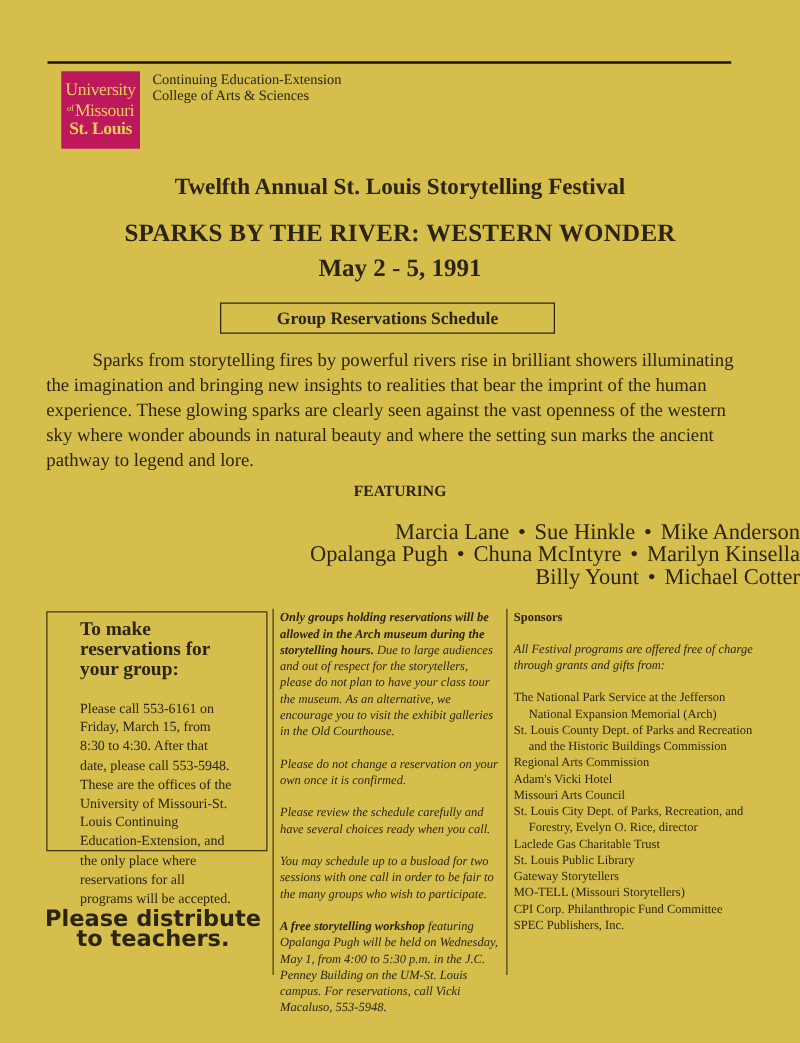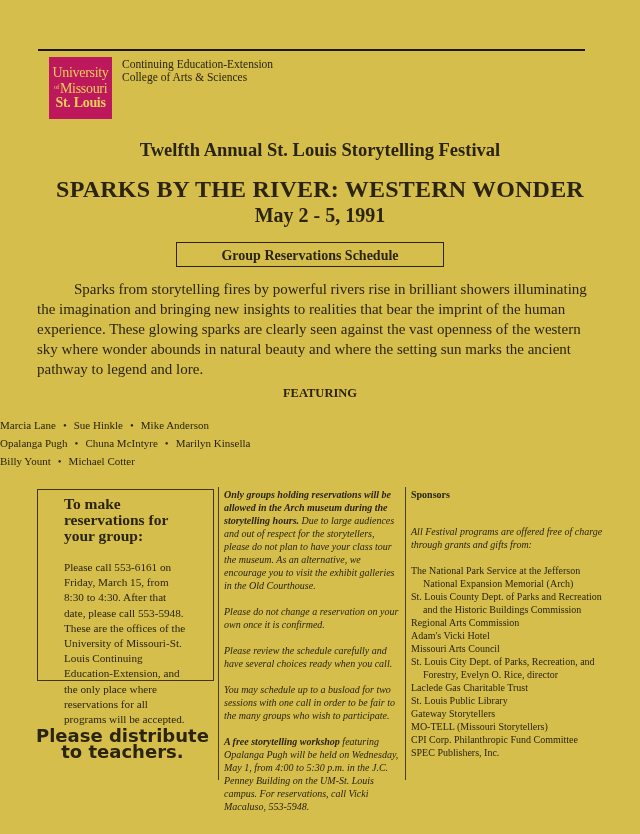--- a/index.html
+++ b/index.html
@@ -18,51 +18,51 @@
     color: #e8cf58; display: flex; flex-direction: column; align-items: center; justify-content: center;
     line-height: 14px;
   }
   .logo .l1 { font-size: 14px; letter-spacing: -0.3px; }
   .logo .l2 { font-size: 14px; letter-spacing: -0.3px; }
   .logo .l2 sup { font-size: 7px; vertical-align: 4px; margin-right: 1px; }
   .logo .l3 { font-size: 14px; font-weight: bold; letter-spacing: -0.3px; }
   .dept { left: 122px; top: 58px; font-size: 11.5px; line-height: 13px; }
   .center { left: 0; width: 640px; text-align: center; font-weight: bold; }
   .subtitle { top: 140px; font-size: 18.5px; }
-  .main-title { top: 176px; font-size: 24px; letter-spacing: 0.2px; }
+  .main-title { top: 176px; font-size: 20px; letter-spacing: 0.2px; }
   .dates { top: 204px; font-size: 20px; }
   .sched-box {
     left: 176px; top: 242px; width: 268px; height: 25px; border: 1.5px solid #2a2410;
     text-align: center; font-weight: bold; font-size: 14px; line-height: 25px; box-sizing: border-box;
   }
   .intro {
     left: 37px; top: 279px; width: 550px; font-size: 15px; line-height: 20px;
     text-align: left;
   }
   .intro p { margin: 0; text-indent: 37px; }
   .featuring { top: 386px; font-size: 12.5px; }
-  .performers { left: 0; width: 640px; text-align: left; top: 416px; font-size: 11px; line-height: 18px; }
+  .performers { left: 0; width: 640px; text-align: right; top: 416px; font-size: 18px; line-height: 18px; }
   .performers .sep { margin: 0 7px; }
   .res-box {
     left: 37px; top: 489px; width: 177px; height: 192px; border: 1px solid #3e3512; box-sizing: border-box;
     padding: 6px 26px;
   }
   .res-heading { font-weight: bold; font-size: 15.5px; line-height: 16px; margin: 0 0 16px 0; }
   .res-body { font-size: 11.2px; line-height: 15.2px; }
   .distribute {
     left: 36px; top: 728px; font-family: "DejaVu Sans", sans-serif; font-weight: bold;
     font-size: 18px; line-height: 16px; text-align: center;
   }
   .vline { width: 1px; background: #4a4018; }
   .v1 { left: 218px; top: 487px; height: 293px; }
   .v2 { left: 405px; top: 487px; height: 293px; }
   .col-mid { left: 224px; top: 488px; width: 178px; font-size: 10px; line-height: 13px; }
   .col-mid p { margin: 0 0 13px 0; font-style: italic; }
   .col-right { left: 411px; top: 488px; width: 200px; font-size: 10px; line-height: 13px; }
-  .col-right .sp-head { font-weight: bold; margin-bottom: 24px; }
+  .col-right .sp-head { font-weight: bold; margin-bottom: 12px; }
   .col-right .sp-note { font-style: italic; margin-bottom: 13px; }
   .col-right .sp-item { padding-left: 12px; text-indent: -12px; }
   b { font-weight: bold; }
 </style>
 </head>
 <body>
 
 <div class="abs top-rule"></div>
 
 <div class="abs logo">

